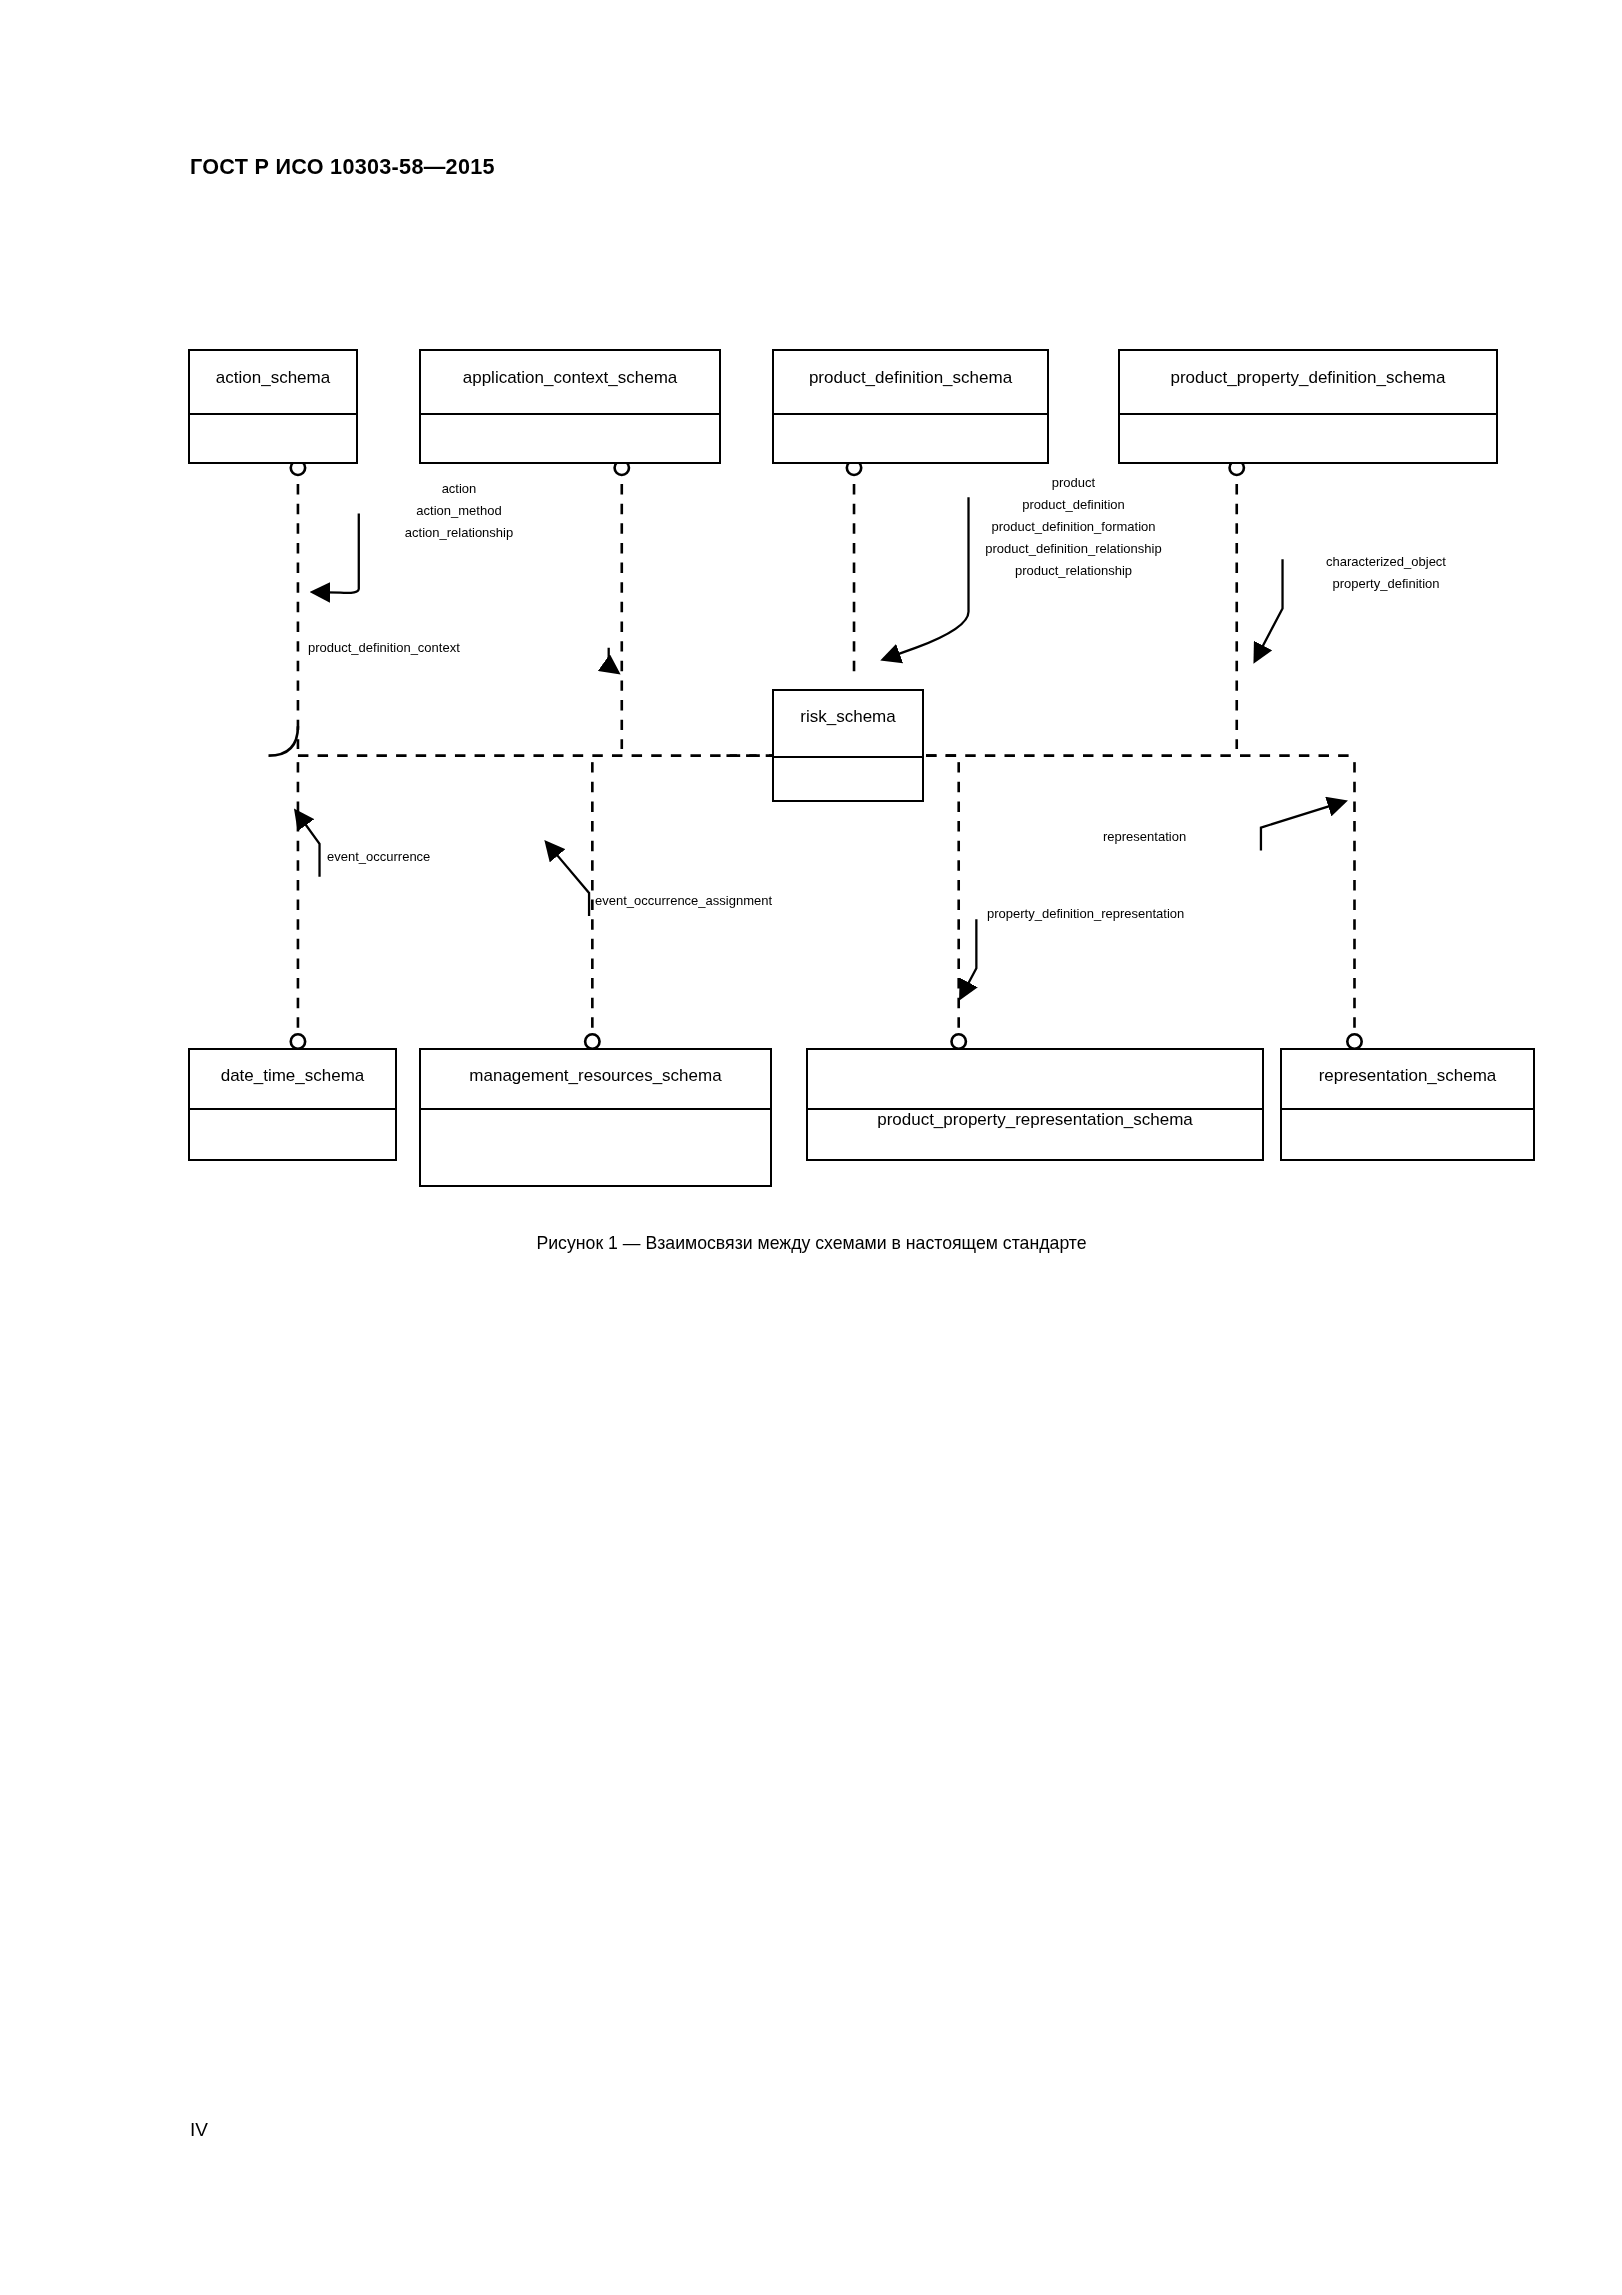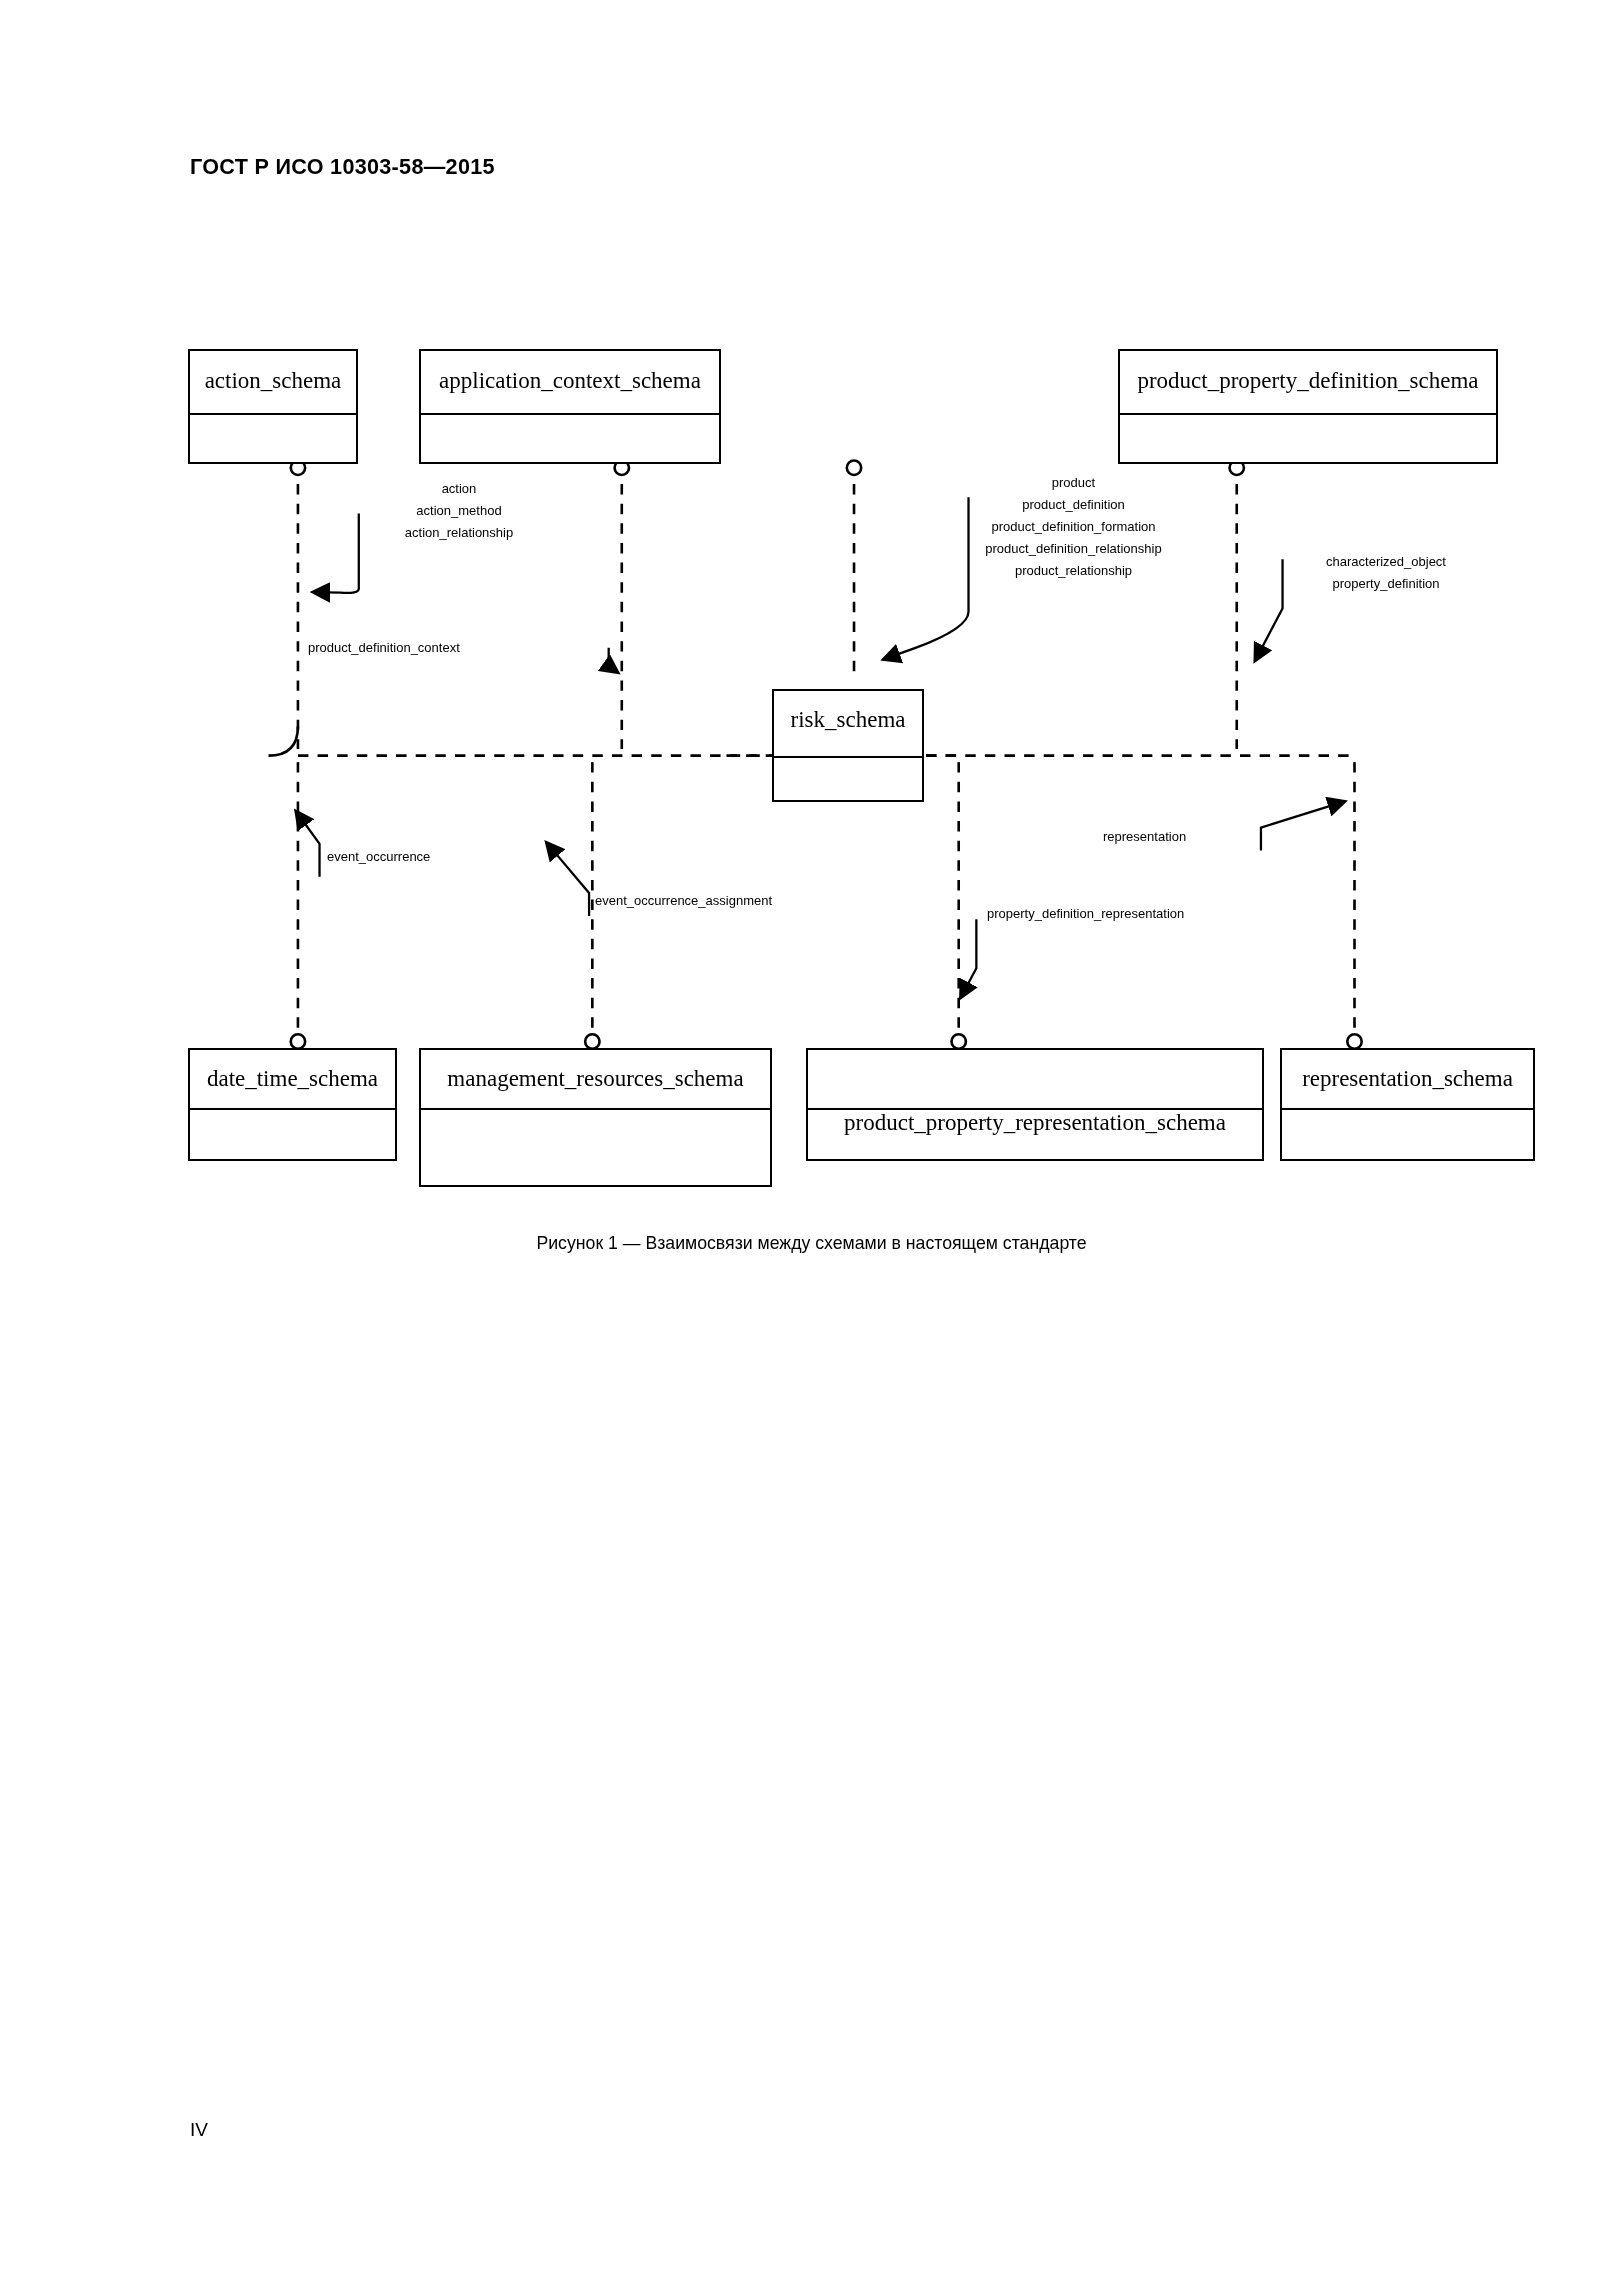--- a/index.html
+++ b/index.html
@@ -16,22 +16,22 @@
   }
 
   .figure { position:absolute; left:0; top:0; width:1623px; height:1243px; }
   .figure svg { position:absolute; left:0; top:0; }
 
   .schema-box { position:absolute; box-sizing:border-box;
     border:2.6px solid #000; background:#fff; }
   .schema-box .divider { position:absolute; left:0; right:0;
     border-top:2.6px solid #000; }
   .schema-box .title { position:absolute; left:0; right:0;
-    text-align:center; font-size:23px; white-space:nowrap;
-    font-family:Liberation Serif, serif; }
+    text-align:center; font-size:17px; white-space:nowrap;
+    font-family:Liberation Sans, sans-serif; }
 
   .edge-label { position:absolute; font-size:13px; white-space:nowrap;
     line-height:22px; }
   .edge-label.center { text-align:center; }
 
   .caption {
     position:absolute; left:0; right:0; top:1233px;
     text-align:center; font-size:17.7px;
   }
   .folio { position:absolute; left:190px; top:2119px; font-size:19px; }
@@ -103,20 +103,24 @@
     <div class="schema-box" style="left:188px; top:349px; width:170px; height:115px;">
       <div class="title" style="top:17px;">action_schema</div>
       <div class="divider" style="top:62px;"></div>
     </div>
 
     <div class="schema-box" style="left:419px; top:349px; width:302px; height:115px;">
       <div class="title" style="top:17px;">application_context_schema</div>
       <div class="divider" style="top:62px;"></div>
     </div>
 
+    <div class="schema-box" style="left:772px; top:349px; width:277px; height:115px;">
+      <div class="title" style="top:17px;">product_definition_schema</div>
+      <div class="divider" style="top:62px;"></div>
+    </div>
 
     <div class="schema-box" style="left:1118px; top:349px; width:380px; height:115px;">
       <div class="title" style="top:17px;">product_property_definition_schema</div>
       <div class="divider" style="top:62px;"></div>
     </div>
 
     <div class="schema-box" style="left:772px; top:689px; width:152px; height:113px;">
       <div class="title" style="top:15.7px;">risk_schema</div>
       <div class="divider" style="top:65px;"></div>
     </div>

